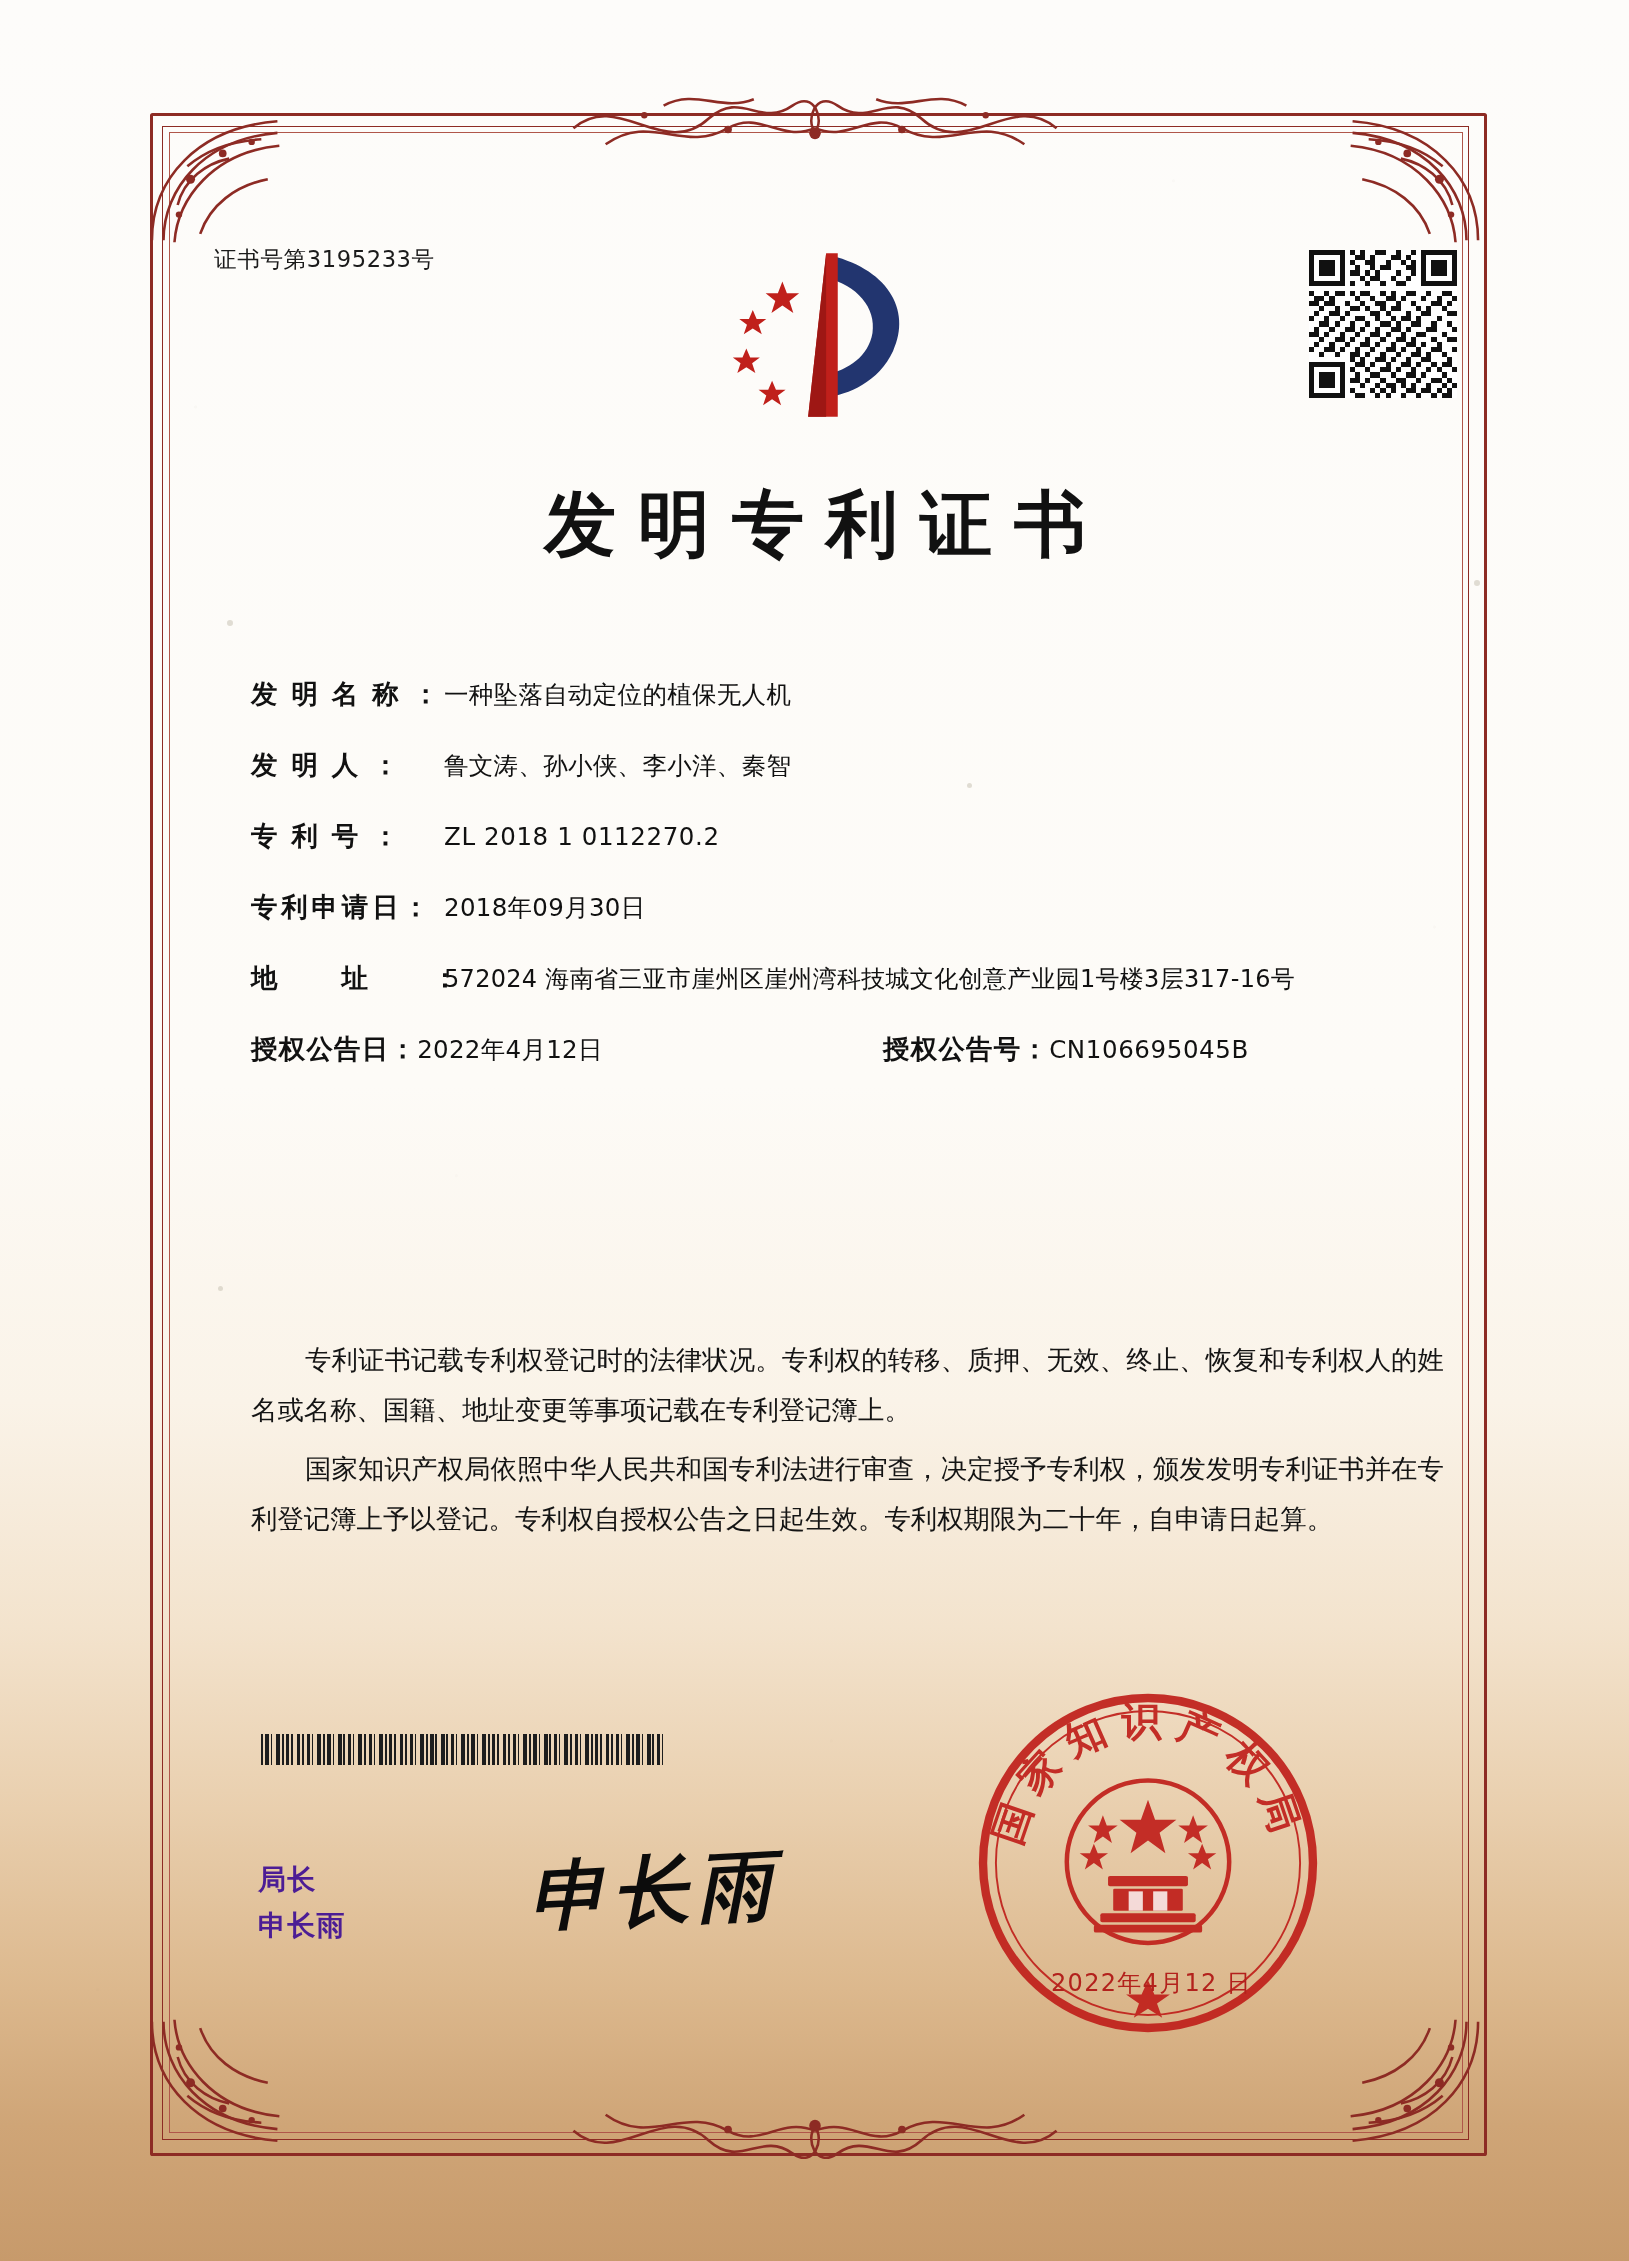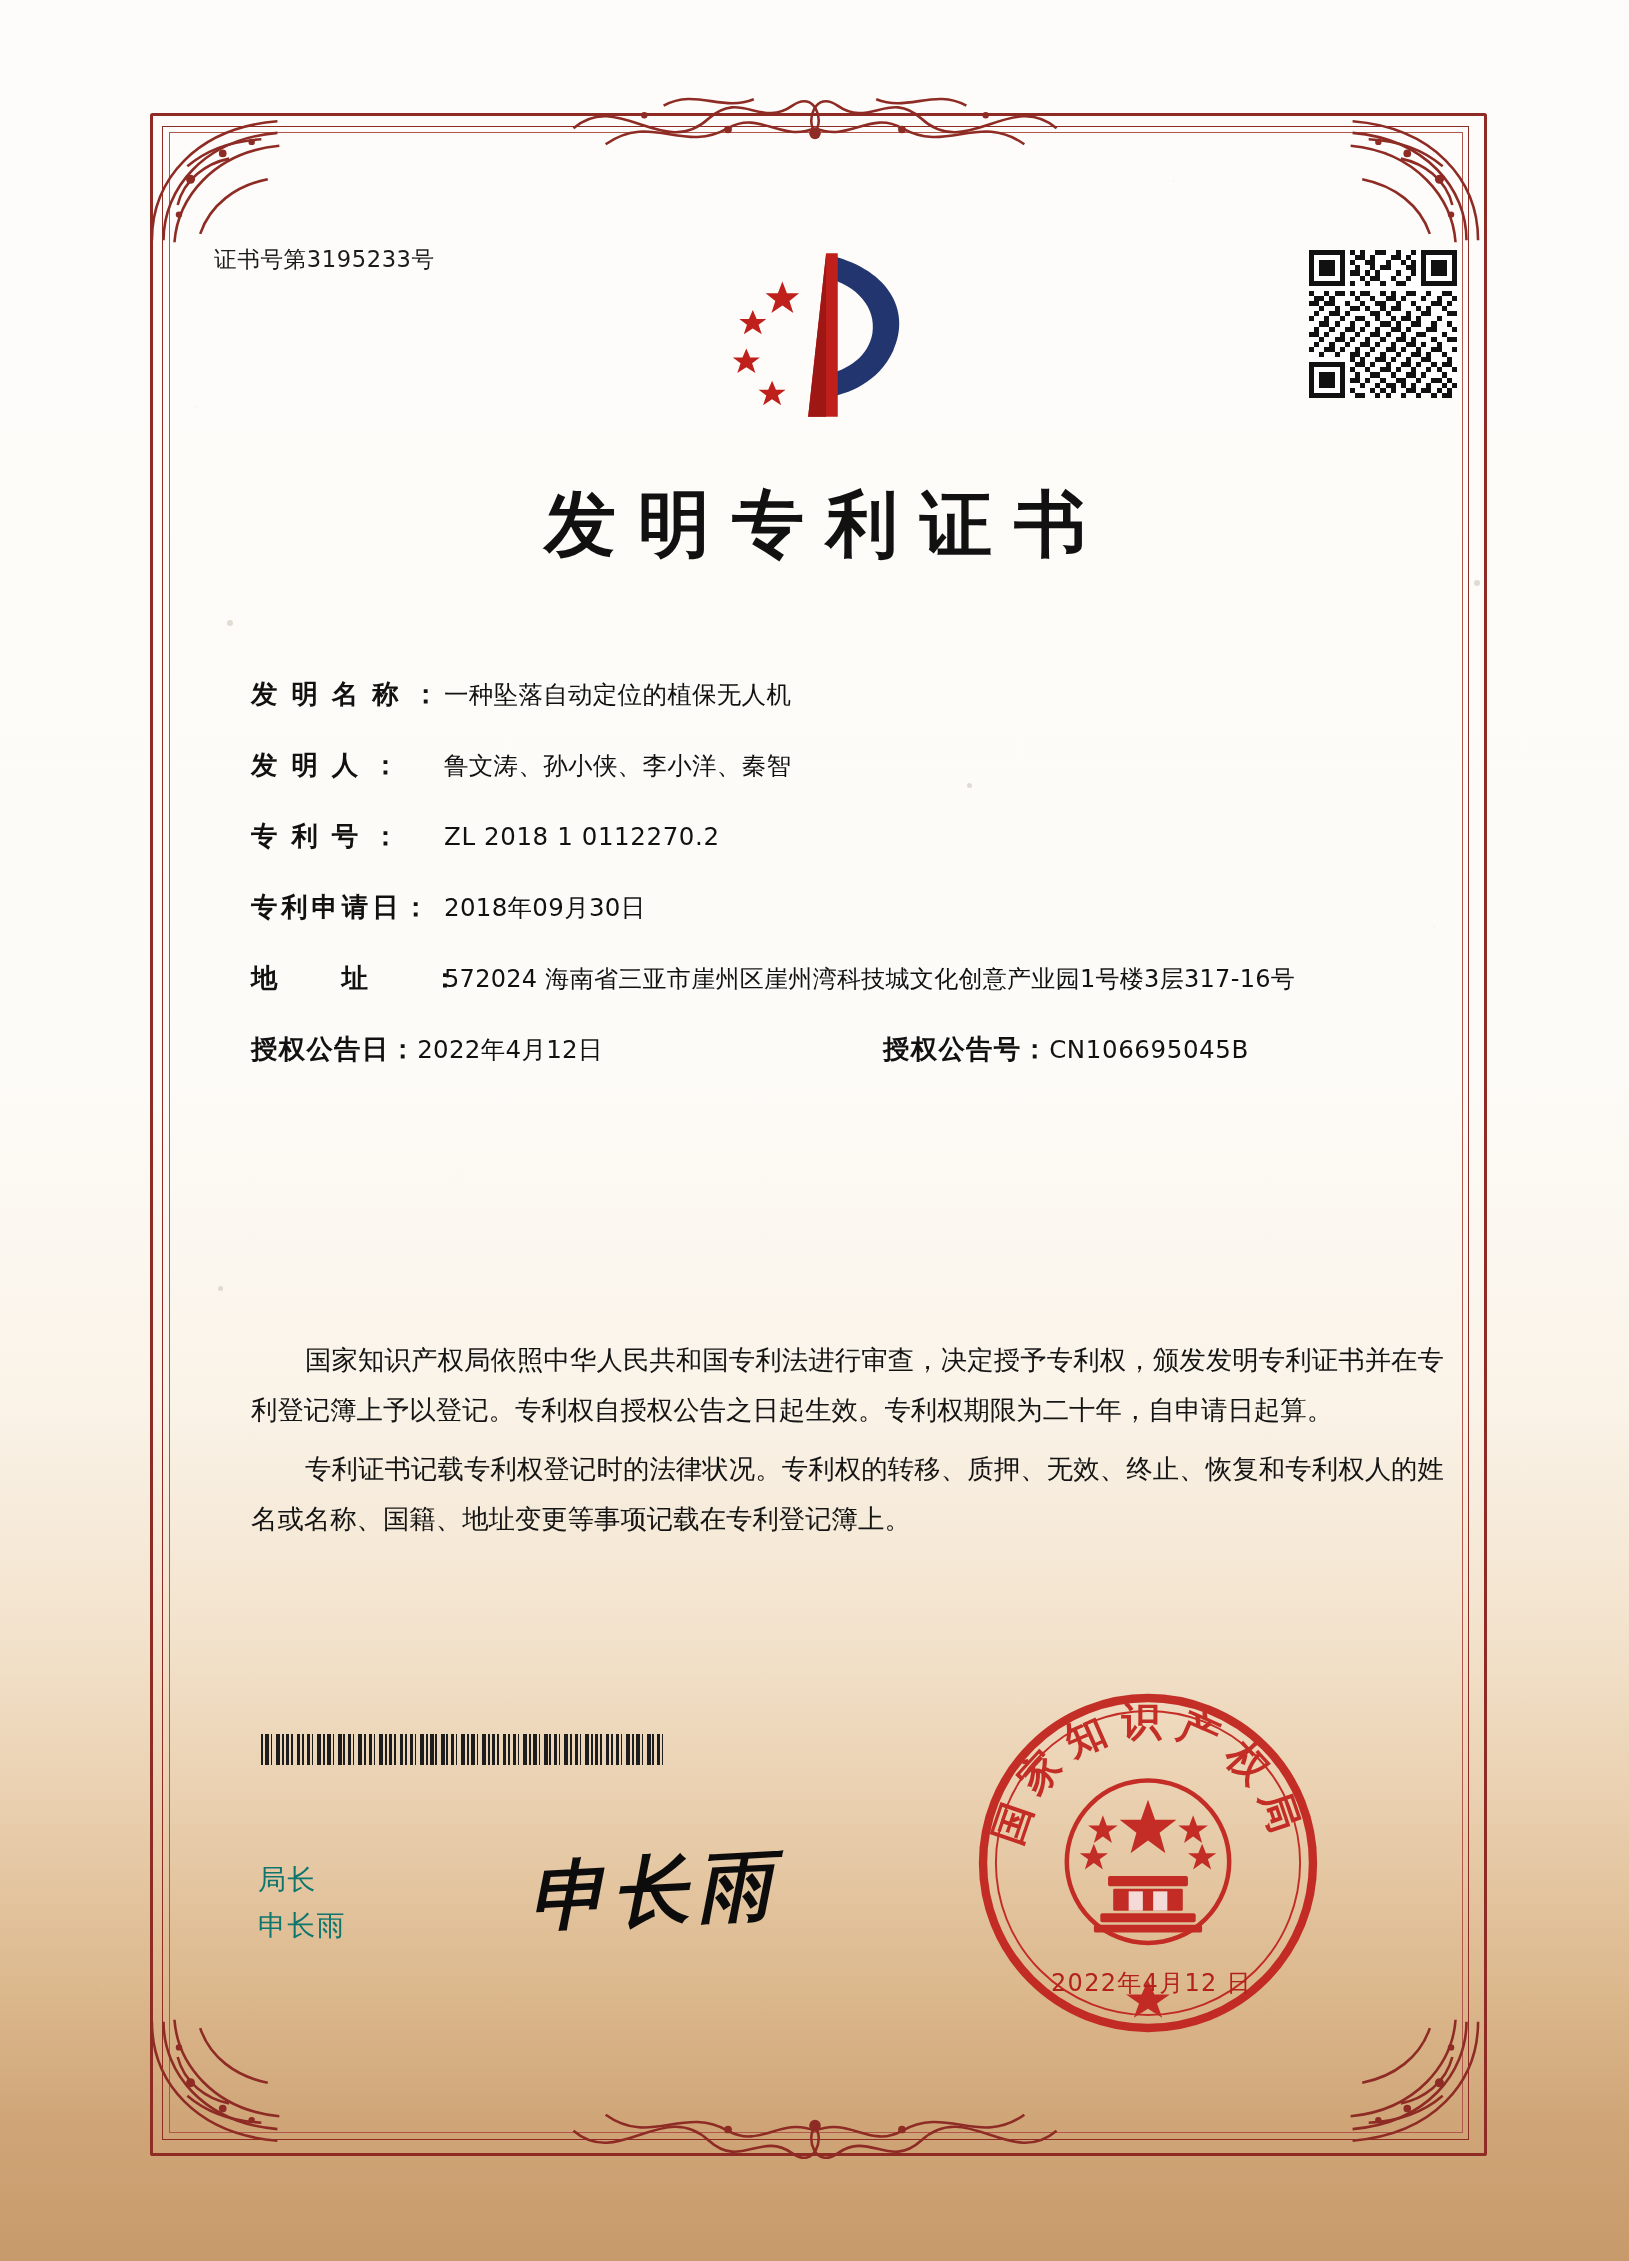--- a/index.html
+++ b/index.html
@@ -213,22 +213,23 @@
     );
   }
 
   
   .sig-label {
     position: absolute;
     left: 258px; top: 1857px;
     font-family: "DejaVu Serif", serif;
     font-size: 28px;
     line-height: 46px;
-    color: #0f766e;
+    color: #4c1d95;
     letter-spacing: 1.3px;
+    font-weight: bold;
   }
   .sig-script {
     position: absolute;
     left: 529px; top: 1841px;
     font-family: "DejaVu Serif", serif;
     font-size: 76px;
     font-style: italic;
     font-weight: bold;
     color: #0c0c0c;
     letter-spacing: 7.7px;
@@ -656,22 +657,22 @@
     <div class="row-pub">
       <span class="f-label w-plain" style="letter-spacing:1.3px;">授权公告日：</span><span class="f-value">2022年4月12日</span>
       <span class="pub-right">
         <span class="f-label w-plain" style="letter-spacing:1.3px;">授权公告号：</span><span class="f-value mono">CN106695045B</span>
       </span>
     </div>
 
   </div>
 
   <div class="body-text">
+    <p>专利证书记载专利权登记时的法律状况。专利权的转移、质押、无效、终止、恢复和专利权人的姓名或名称、国籍、地址变更等事项记载在专利登记簿上。</p>
     <p>国家知识产权局依照中华人民共和国专利法进行审查，决定授予专利权，颁发发明专利证书并在专利登记簿上予以登记。专利权自授权公告之日起生效。专利权期限为二十年，自申请日起算。</p>
-    <p>专利证书记载专利权登记时的法律状况。专利权的转移、质押、无效、终止、恢复和专利权人的姓名或名称、国籍、地址变更等事项记载在专利登记簿上。</p>
   </div>
 
   <div class="barcode"></div>
 
   <div class="sig-label">
     <div>局长</div>
     <div>申长雨</div>
   </div>
   <div class="sig-script">申长雨</div>
 

